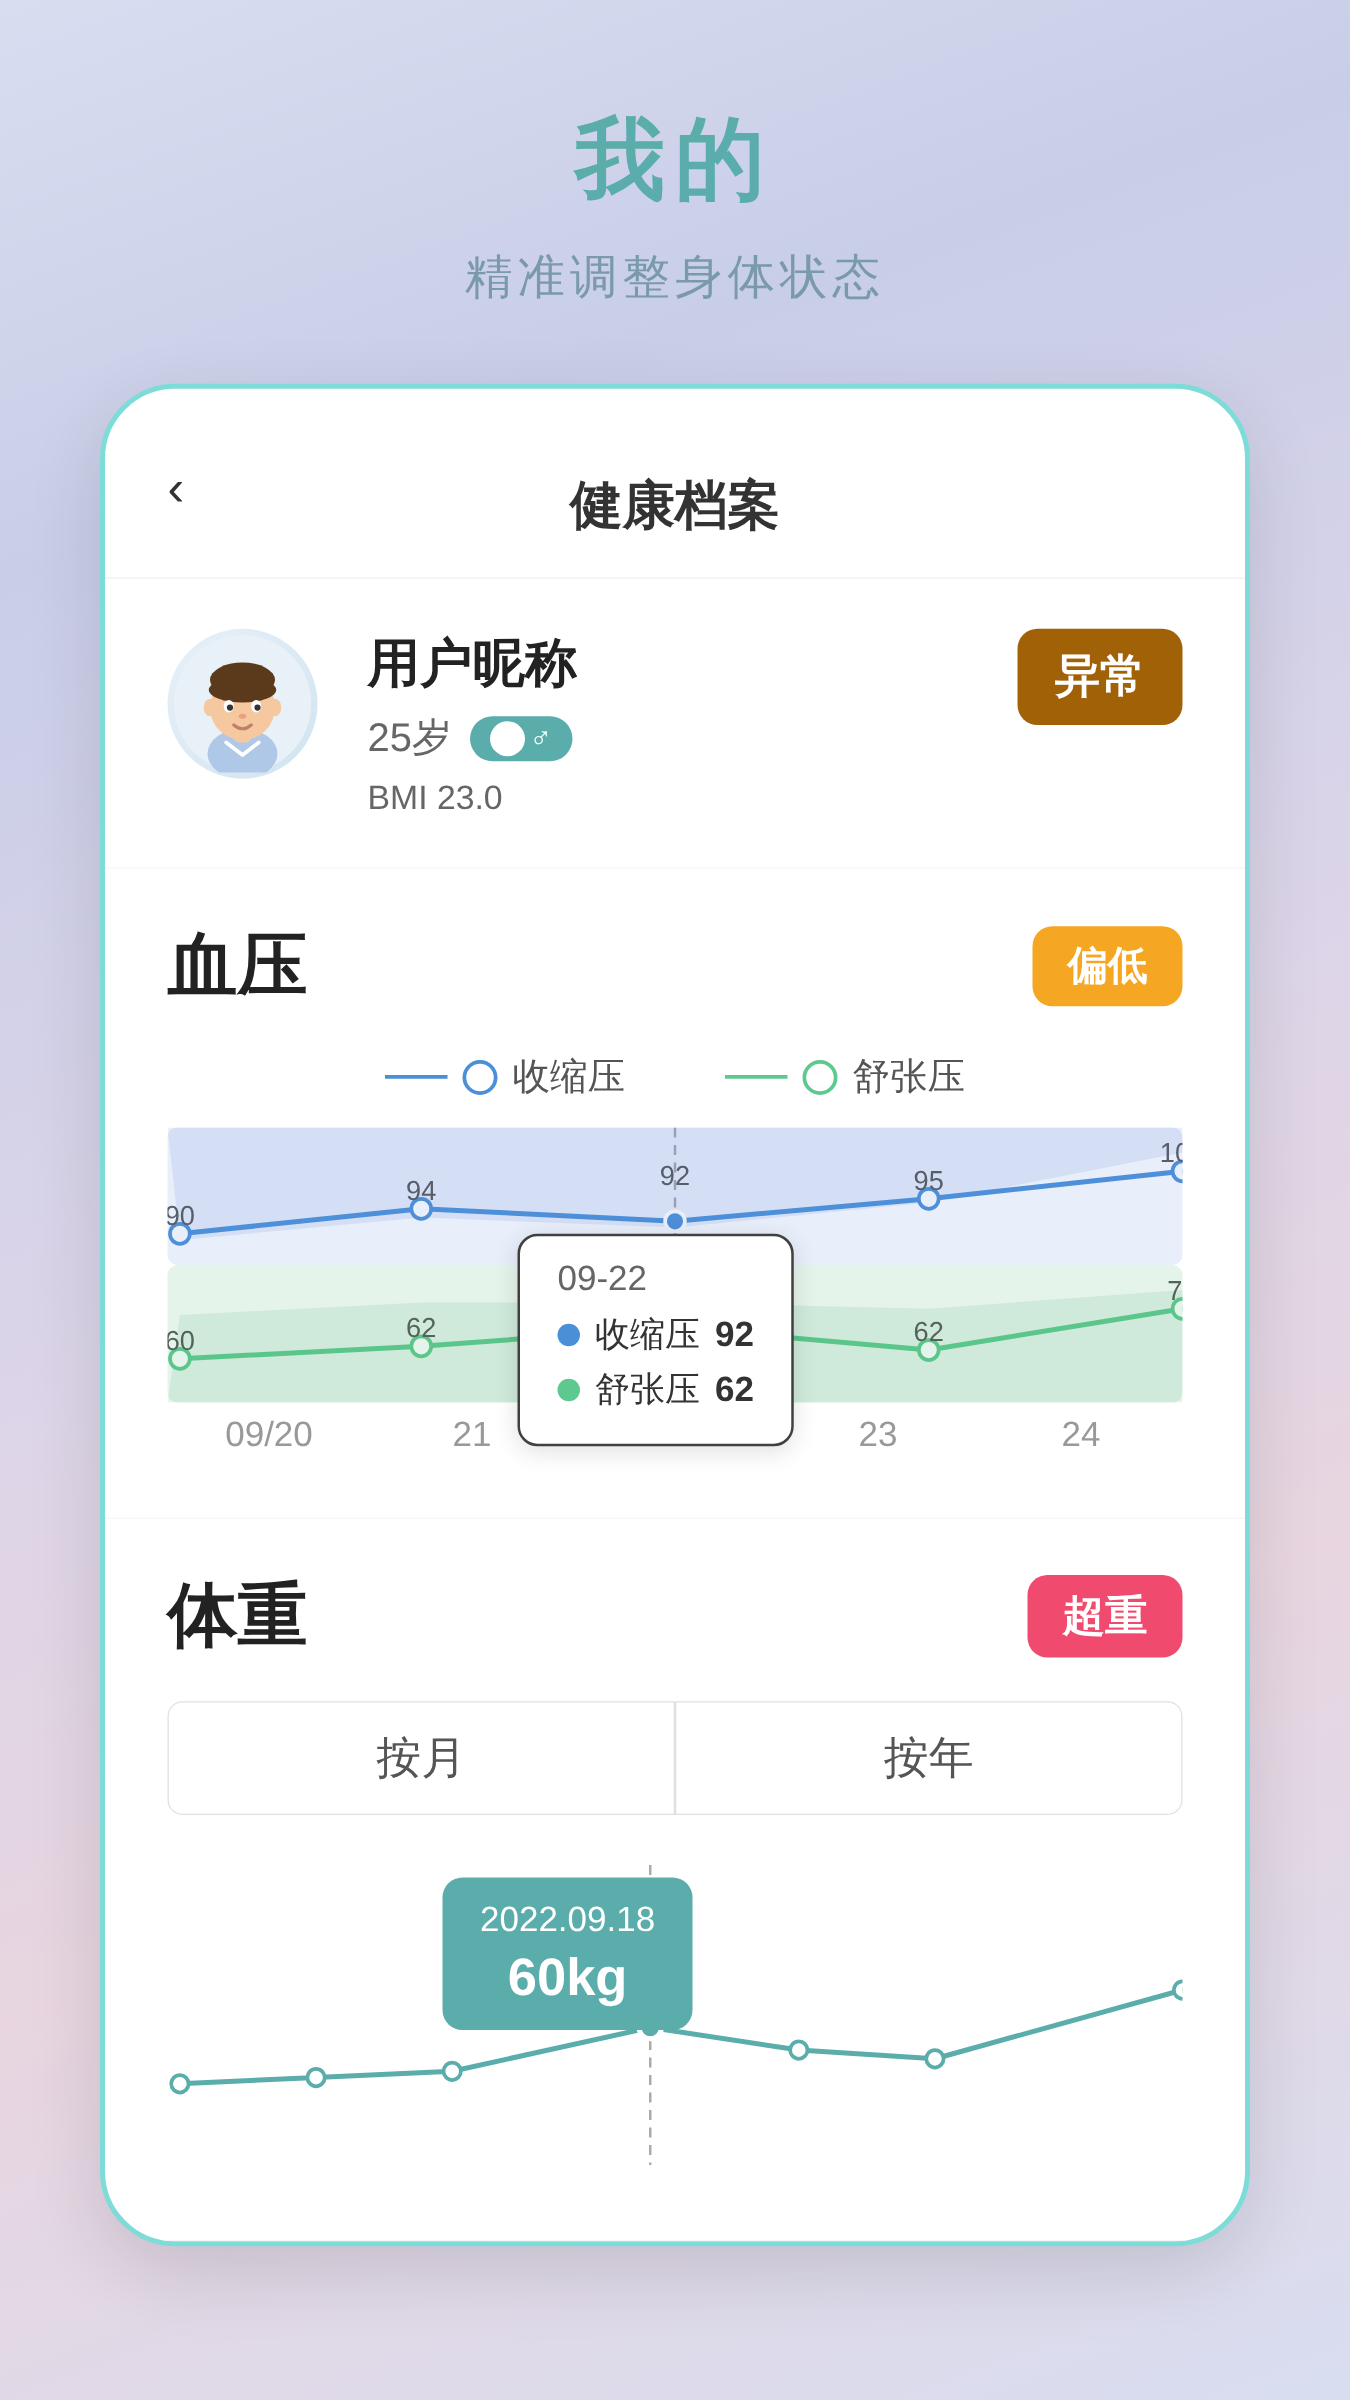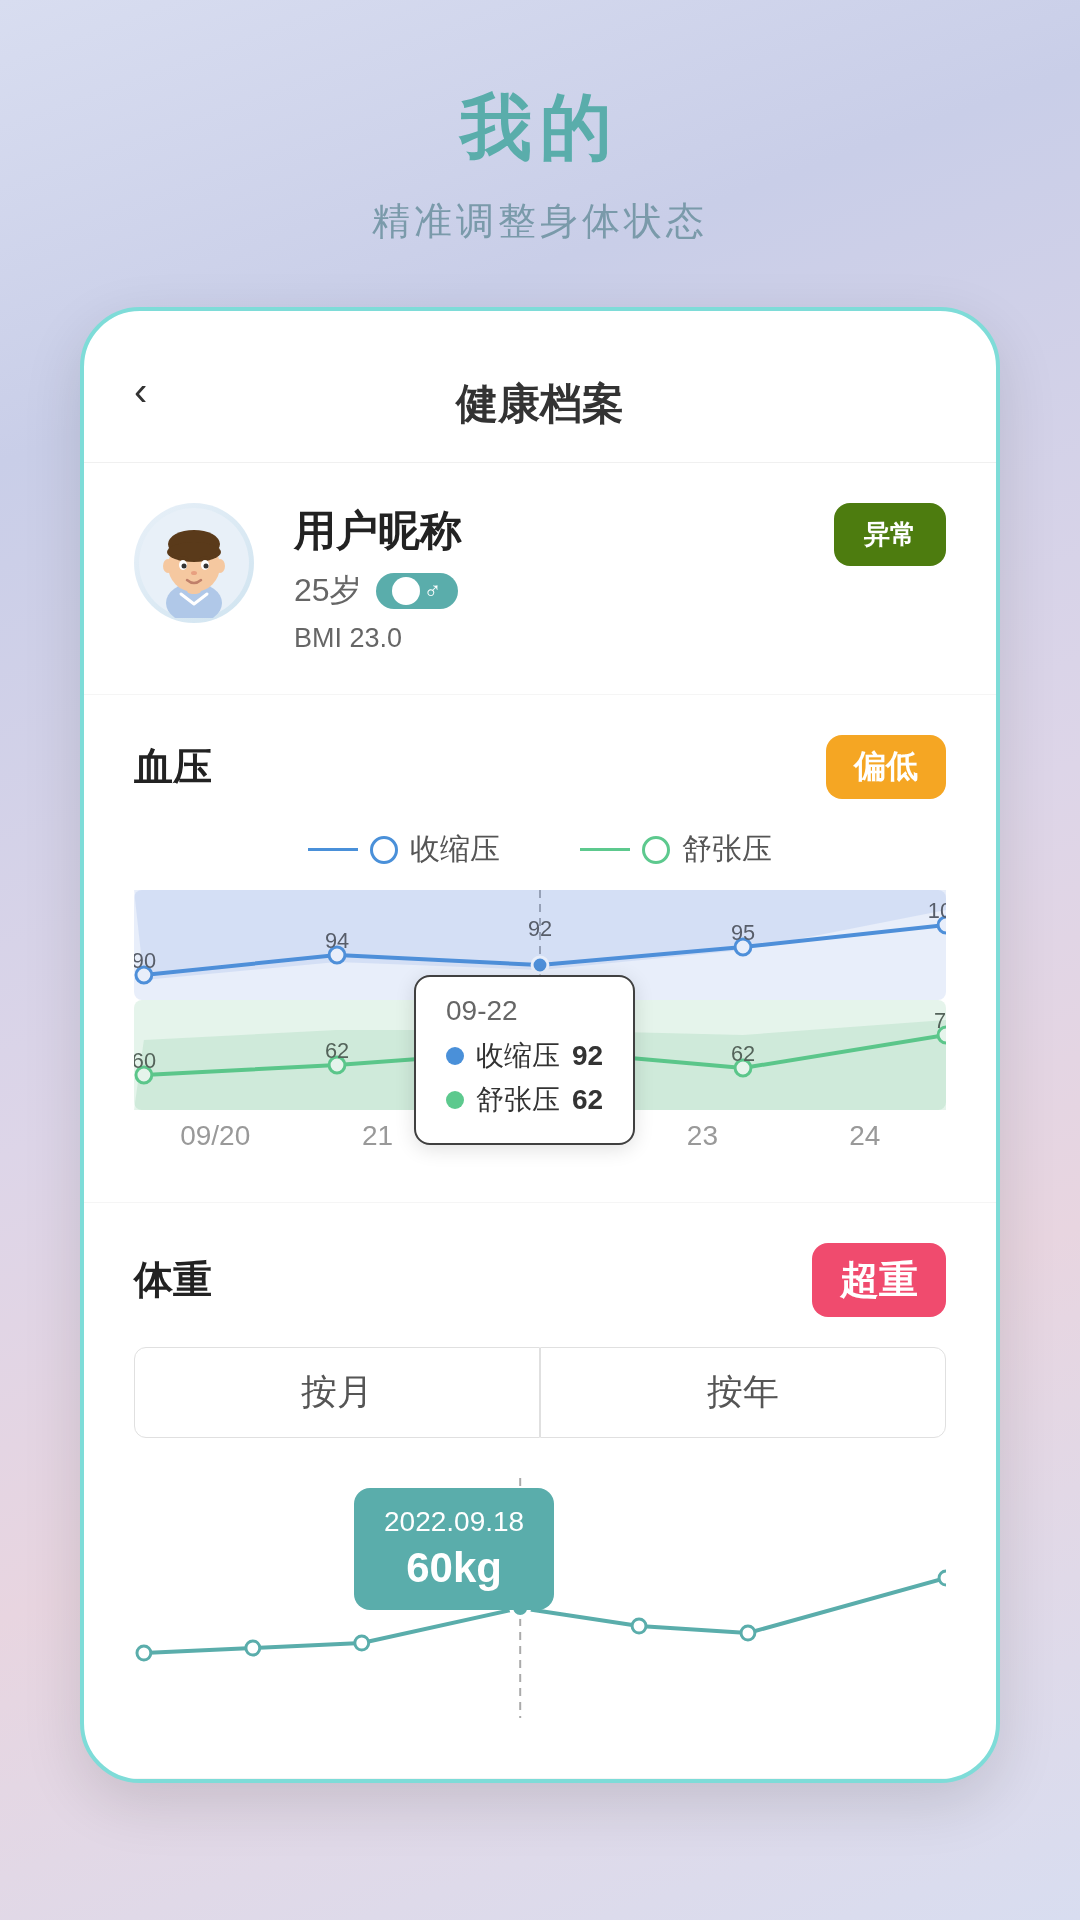--- a/index.html
+++ b/index.html
@@ -120,59 +120,59 @@
     }
     .gender-text {
       font-size: 24px;
       color: white;
     }
     .user-bmi {
       font-size: 27px;
       color: #666;
     }
     .status-badge-abnormal {
-      background: #4d7c0f;
+      background: #a16207;
       color: white;
       border-radius: 16px;
       padding: 14px 30px;
-      font-size: 26px;
+      font-size: 36px;
       font-weight: 600;
       margin-left: auto;
     }
 
     
     .section {
       padding: 40px 50px;
       border-bottom: 1px solid #f5f5f5;
     }
     .section-header {
       display: flex;
       align-items: center;
       justify-content: space-between;
       margin-bottom: 30px;
     }
     .section-title {
-      font-size: 39px;
+      font-size: 56px;
       font-weight: 700;
       color: #222;
     }
     .status-badge-low {
       background: #f5a623;
       color: white;
       border-radius: 16px;
       padding: 10px 28px;
       font-size: 32px;
       font-weight: 600;
     }
     .status-badge-overweight {
       background: #f04b6e;
       color: white;
       border-radius: 16px;
       padding: 10px 28px;
-      font-size: 39px;
+      font-size: 34px;
       font-weight: 600;
     }
 
     
     .chart-legend {
       display: flex;
       justify-content: center;
       gap: 80px;
       margin-bottom: 20px;
     }

